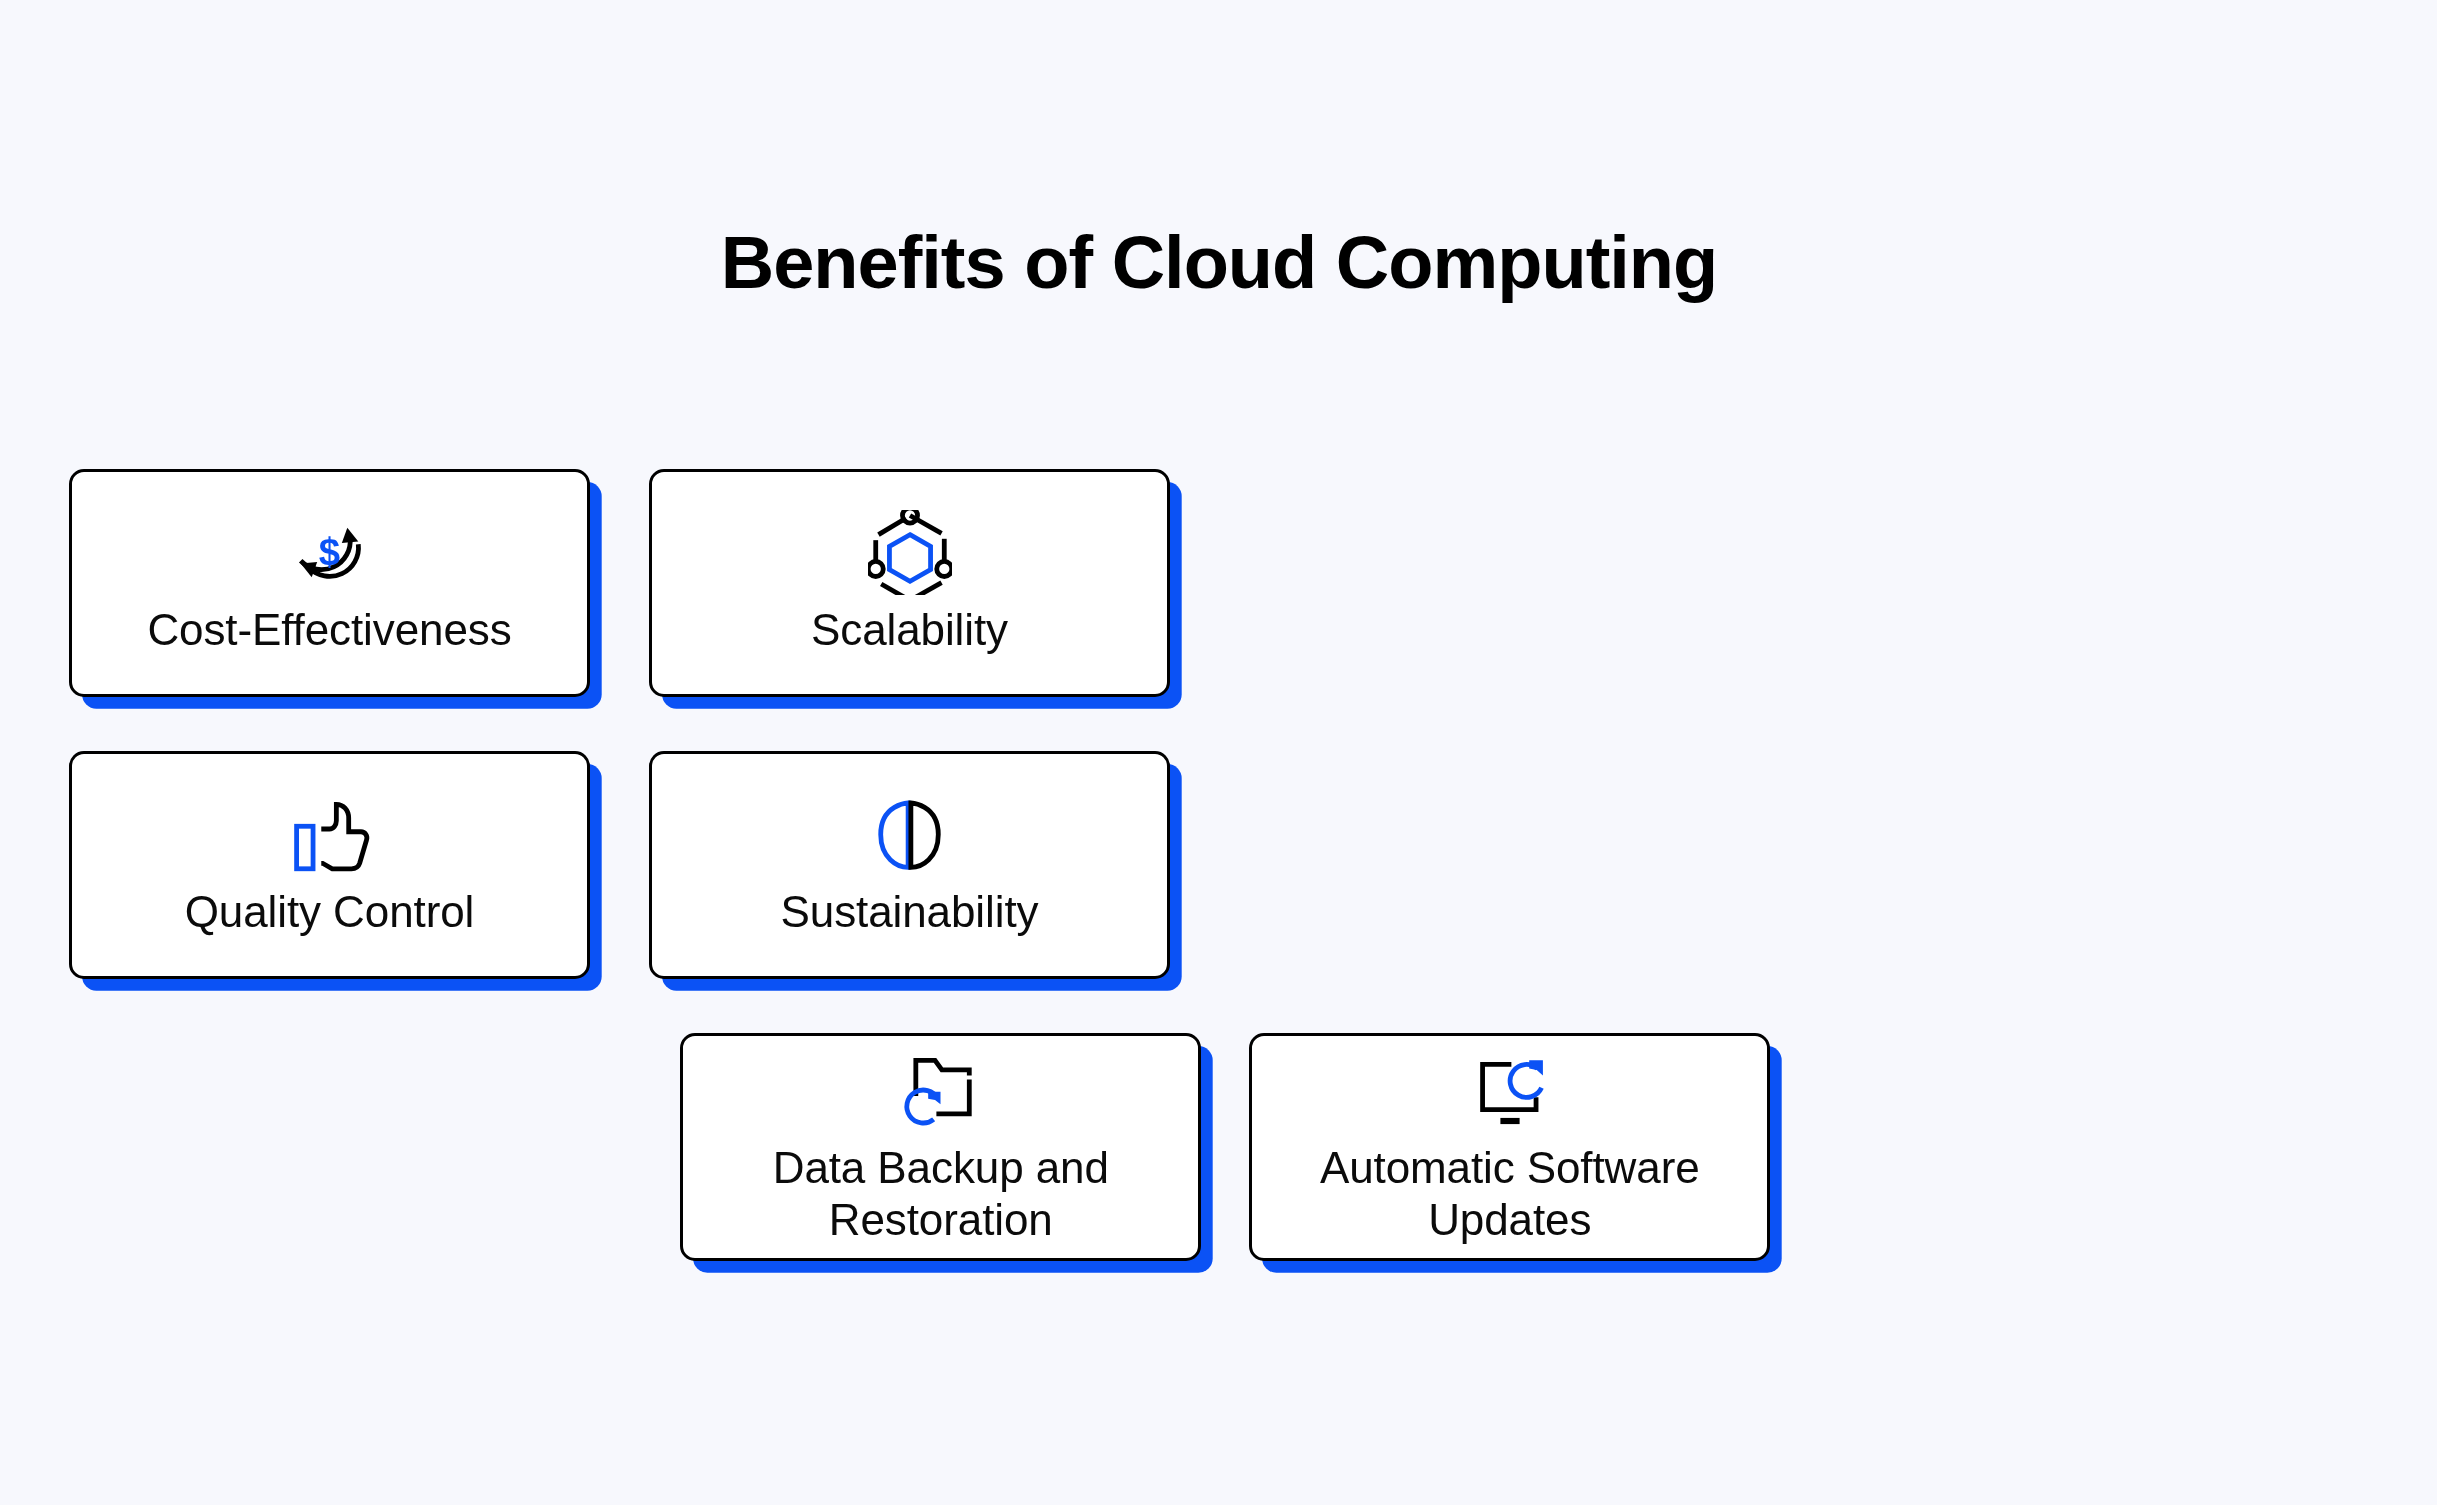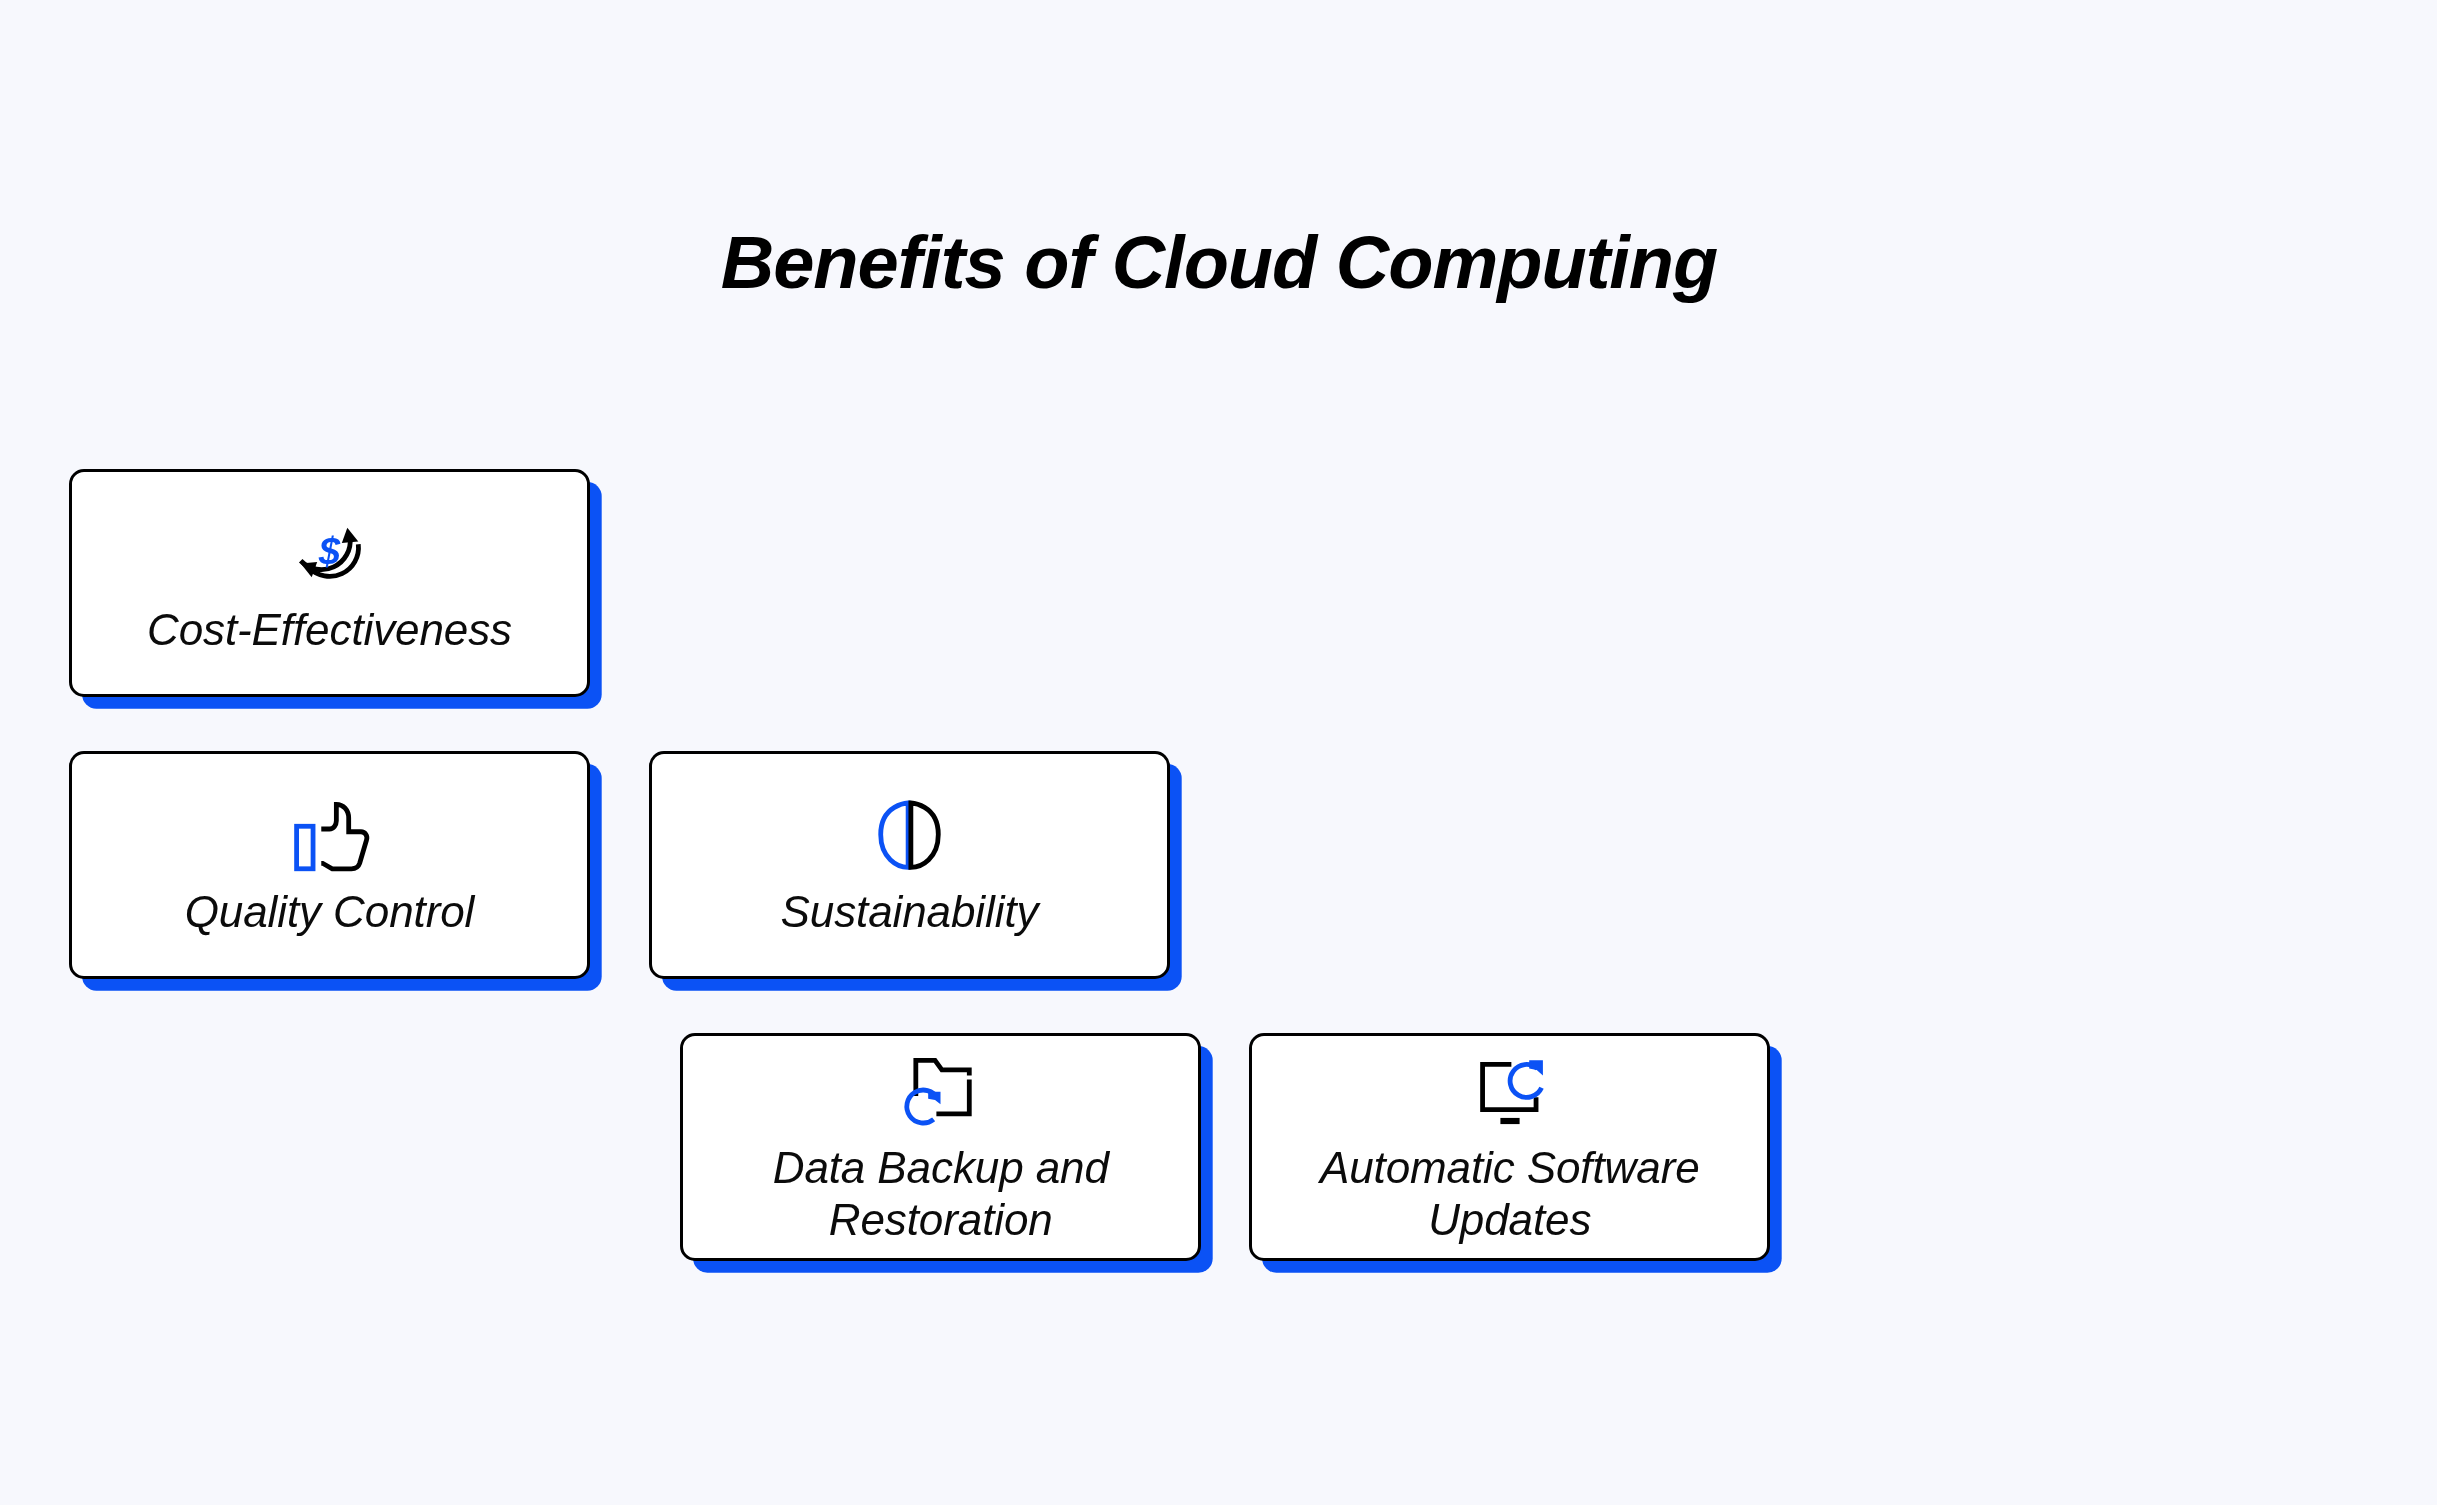--- a/index.html
+++ b/index.html
@@ -10,21 +10,20 @@
     background: #f7f8fd;
     font-family: "Liberation Sans", sans-serif;
     overflow: hidden;
   }
 
   .infographic {
     position: relative;
     width: 1958px;
     height: 1506px;
     background: #f7f8fd;
-    font-style: italic;
   }
 
   
   .title {
     position: absolute;
     top: 222px;
     left: 0;
     width: 2438px;
     text-align: center;
     font-size: 74px;
@@ -113,20 +112,37 @@
             <path class="stroke-black" d="M24 74 A42 42 0 0 0 96 40"></path>
             <path class="fill-black" d="M92 26 L108 46 L84 48 Z"></path>
             <path class="stroke-black" d="M108 50 A42 42 0 0 1 36 84"></path>
             <path class="fill-black" d="M40 98 L24 78 L48 76 Z"></path>
             <text x="66" y="80" class="fill-blue" text-anchor="middle" style="font-family:'Liberation Sans',sans-serif;font-size:56px;font-weight:700;">$</text>
           </svg>
         </div>
         <div class="card-label">Cost-Effectiveness</div>
       </div>
 
+      <div class="card">
+        <div class="card-icon">
+          <svg width="84" height="85" viewBox="0 0 122 124" aria-hidden="true">
+            <path class="stroke-blue" d="M61 36 L91 53 L91 87 L61 104 L31 87 L31 53 Z"></path>
+            <path class="stroke-black" d="M61 8 L107 34"></path>
+            <path class="stroke-black" d="M111 42 L111 74"></path>
+            <path class="stroke-black" d="M107 106 L61 132"></path>
+            <path class="stroke-black" d="M55 12 L15 36"></path>
+            <path class="stroke-black" d="M11 44 L11 76"></path>
+            <path class="stroke-black" d="M19 108 L61 132"></path>
+            <circle class="stroke-black" cx="61" cy="8" r="11" fill="#ffffff"></circle>
+            <circle class="stroke-black" cx="11" cy="86" r="11" fill="#ffffff"></circle>
+            <circle class="stroke-black" cx="111" cy="86" r="11" fill="#ffffff"></circle>
+          </svg>
+        </div>
+        <div class="card-label">Scalability</div>
+      </div>
 
 
 
     </div>
 
     <div class="row">
 
 
       <div class="card">
         <div class="card-icon">

